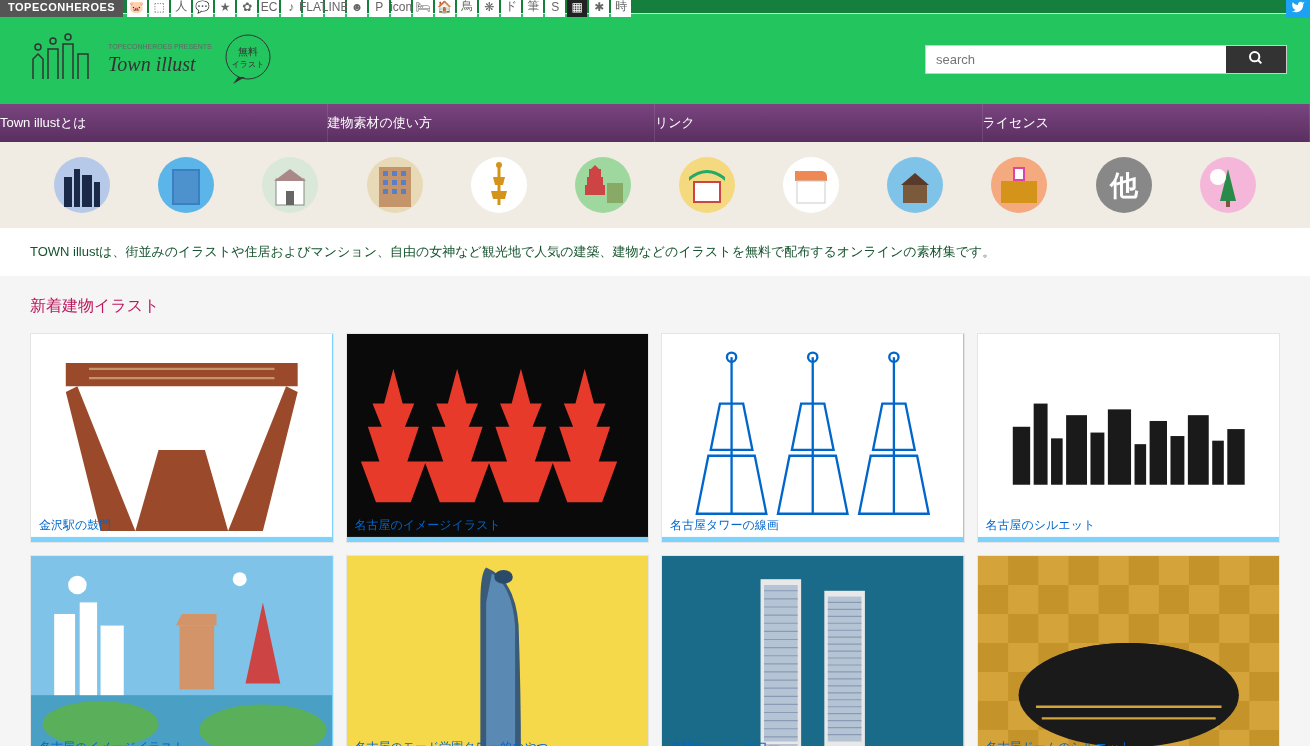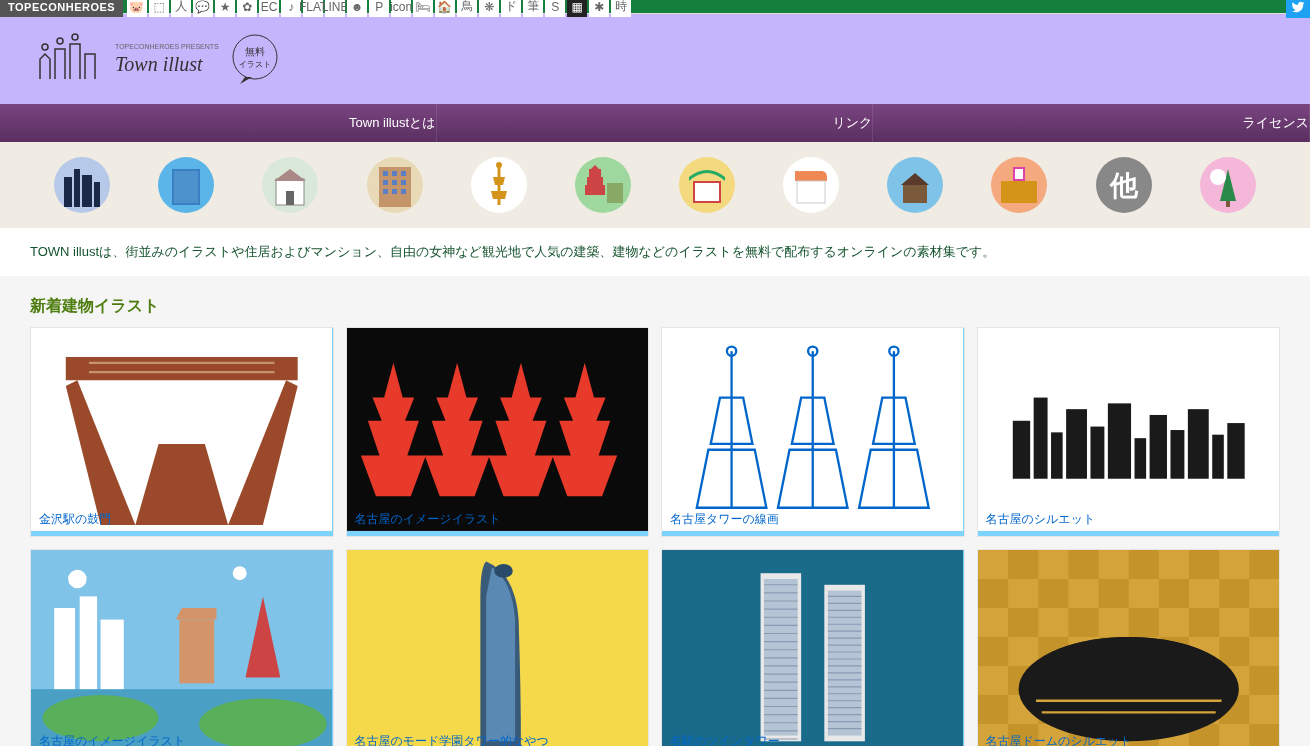--- a/index.html
+++ b/index.html
@@ -3,33 +3,33 @@
 <meta charset="utf-8">
 <style>
 *{margin:0;padding:0;box-sizing:border-box}
 body{font-family:Arial,"Hiragino Sans","Meiryo",sans-serif;background:#f5f5f5;font-size:13px}
 .top-bar{background:#15803d;height:14px;display:flex;align-items:center;border-bottom:1px solid #ddd}
 .topcon-label{background:#555;color:#fff;font-weight:bold;font-size:11px;padding:4px 8px;letter-spacing:0.5px}
 .top-icons{display:flex;gap:2px;margin-left:4px;flex:1}
 .top-icon{width:20px;height:20px;background:#fff;display:flex;align-items:center;justify-content:center;color:#666;font-size:12px;cursor:pointer}
 .top-icon.active{background:#222;color:#fff}
 .twitter-btn{background:#1da1f2;color:#fff;width:24px;height:22px;display:flex;align-items:center;justify-content:center;cursor:pointer}
-.header{background:#c4b5fd;padding:15px 30px;display:flex;align-items:center;justify-content:space-between}
+.header{background:#22c55e;padding:15px 23px;display:flex;align-items:center;justify-content:space-between}
 .logo{display:flex;align-items:center;gap:10px}
 .logo-svg{width:260px;height:60px}
 .search-box{display:flex;border:1px solid #ccc}
 .search-input{width:300px;padding:6px 10px;border:none;font-size:13px;outline:none}
 .search-btn{background:#333;color:#fff;border:none;width:60px;cursor:pointer;font-size:14px}
 .nav{background:#6d3a72;background:linear-gradient(#7a4480,#5a2f60);display:flex}
-.nav-item{flex:1;text-align:right;color:#fff;padding:10px 0;font-size:13px;cursor:pointer;border-right:1px solid rgba(255,255,255,0.1)}
+.nav-item{flex:1;text-align:left;color:#fff;padding:10px 0;font-size:13px;cursor:pointer;border-right:1px solid rgba(255,255,255,0.1)}
 .cat-bar{background:#f0ece3;padding:15px 30px;display:flex;justify-content:space-around;align-items:center}
 .cat-circle{width:56px;height:56px;border-radius:50%;cursor:pointer}
 .desc-bar{background:#fff;padding:15px 30px;font-size:13px;color:#14532d}
 .content{padding:20px 30px}
-.section-title{font-size:16px;font-weight:bold;color:#4d7c0f;margin-bottom:10px}
+.section-title{font-size:16px;font-weight:normal;color:#be185d;margin-bottom:16px}
 .grid{display:grid;grid-template-columns:repeat(4,1fr);gap:12px}
 .card{background:#7dd3fc;border:1px solid #e5e5e5;cursor:pointer}
 .card-img{width:100%;height:175px;display:block}
 .card-title{color:#0066cc;font-size:12px;padding:8px;display:block}
 </style>
 </head>
 <body>
 
 <div class="top-bar">
   <div class="topcon-label">TOPECONHEROES</div>
@@ -75,24 +75,34 @@
           <circle cx="45" cy="8" r="3"></circle>
       </g>
       <text x="85" y="20" font-size="7" fill="#666">TOPECONHEROES PRESENTS</text>
       <text x="85" y="42" font-size="20" fill="#333" font-style="italic" font-family="serif">Town illust</text>
       <circle cx="225" cy="28" r="22" stroke="#333" fill="none"></circle>
       <text x="225" y="26" font-size="10" fill="#333" text-anchor="middle">無料</text>
       <text x="225" y="38" font-size="8" fill="#333" text-anchor="middle">イラスト</text>
       <path d="M215 48 L210 55 L222 48 Z" fill="#333"></path>
     </svg>
   </div>
+  <div class="search-box">
+    <input class="search-input" type="text" placeholder="search" style="">
+    <button class="search-btn">
+      <svg width="16" height="16" viewBox="0 0 24 24" fill="none" stroke="#fff" stroke-width="3">
+          <circle cx="10" cy="10" r="7"></circle>
+          <line x1="20" y1="20" x2="15" y2="15"></line>
+        </svg>
+    </button>
+  </div>
 </div>
 
 <div class="nav" id="nav">
     <div class="nav-item">Town illustとは</div>
+    <div class="nav-item">建物素材の使い方</div>
     <div class="nav-item">リンク</div>
     <div class="nav-item">ライセンス</div>
   </div>
 
 <div class="cat-bar" id="cat-bar">
     <div class="cat-circle" style="background: rgb(183, 201, 232);"><svg viewBox="0 0 56 56">
         <rect x="10" y="20" width="8" height="30" fill="#1a2947"></rect>
         <rect x="20" y="12" width="6" height="38" fill="#1a2947"></rect>
         <rect x="28" y="18" width="10" height="32" fill="#1a2947"></rect>
         <rect x="40" y="25" width="6" height="25" fill="#1a2947"></rect>

